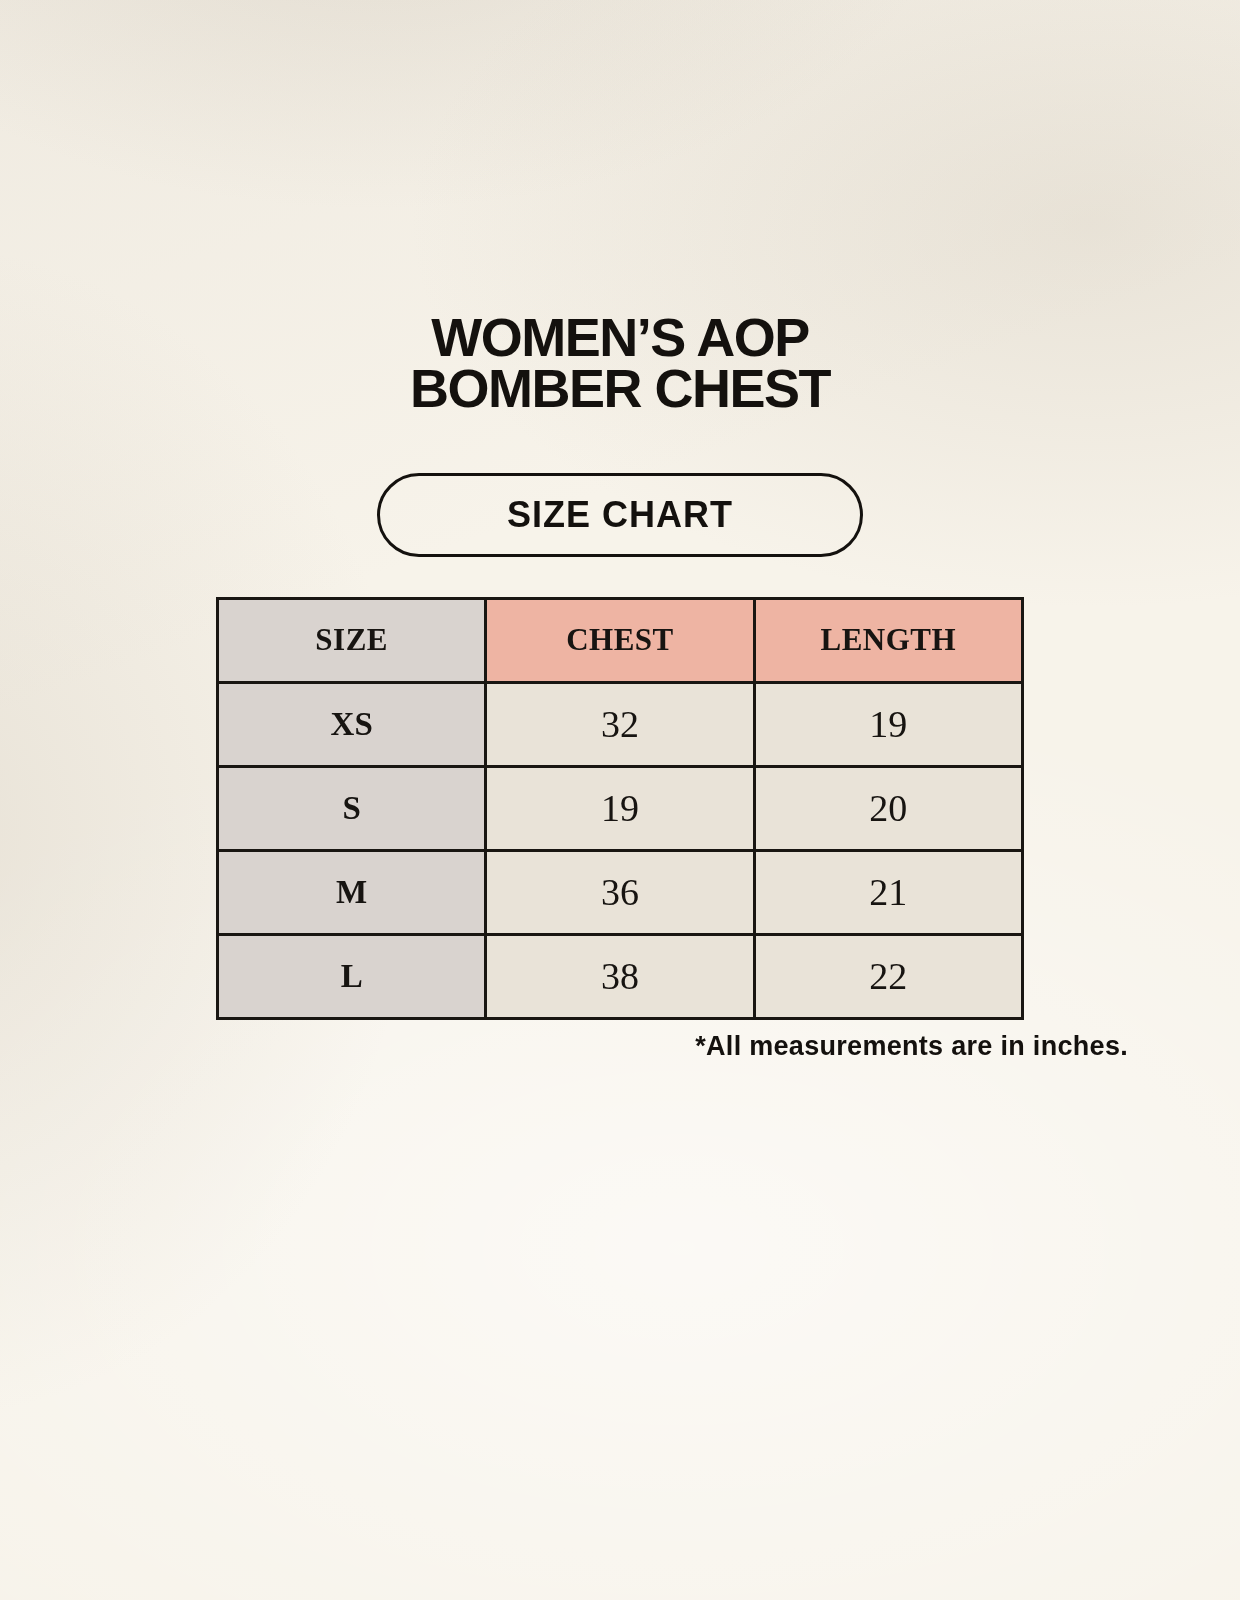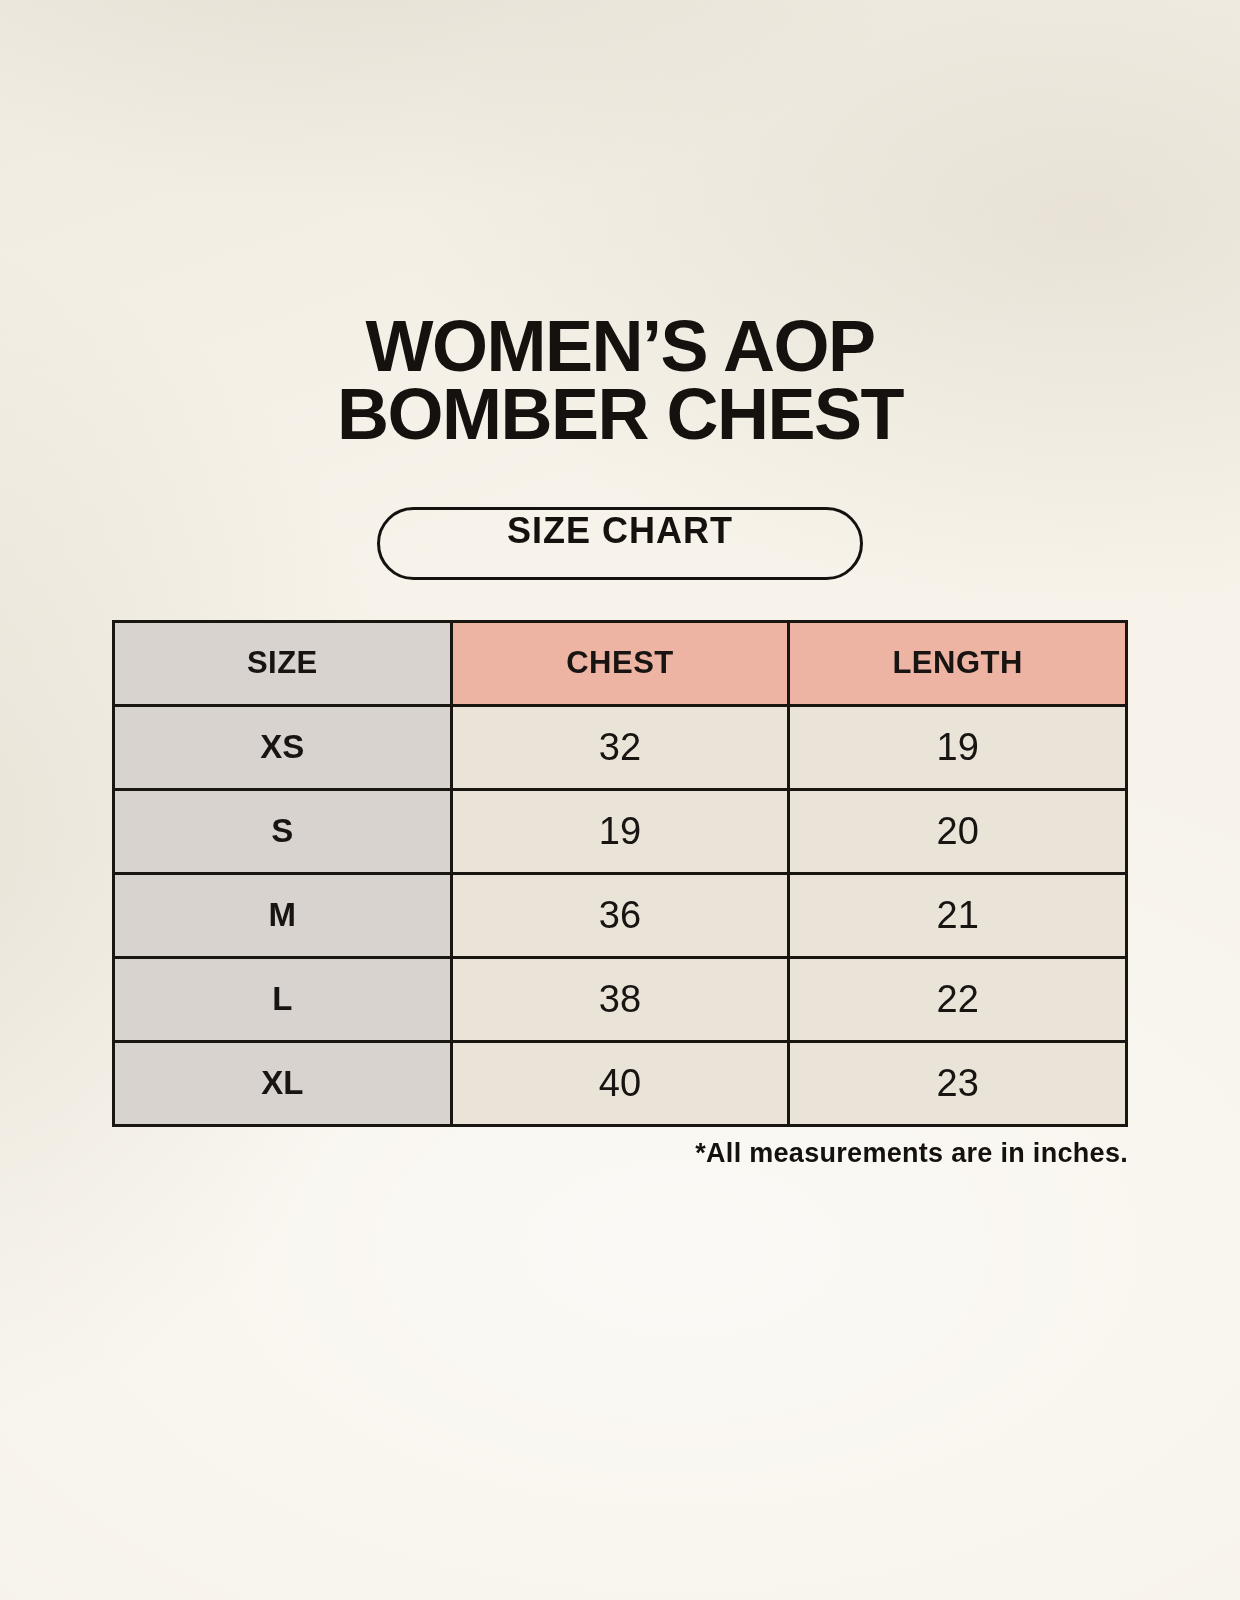--- a/index.html
+++ b/index.html
@@ -21,47 +21,49 @@
       radial-gradient(820px 980px at -6% 52%, rgba(199,189,172,0.30), transparent 60%),
       radial-gradient(900px 520px at 30% -8%, rgba(190,180,164,0.28), transparent 65%),
       radial-gradient(1400px 800px at 55% 78%, rgba(255,255,255,0.55), transparent 70%),
       linear-gradient(160deg, rgba(205,196,182,0.18) 0%, transparent 35%),
       #f7f3ea;
   }
 
   .title {
     padding-top: 312px;
     text-align: center;
-    font-size: 72px;
+    font-size: 54px;
     font-weight: bold;
     line-height: 0.95;
     letter-spacing: -1.5px;
     color: #14110e;
   }
 
   .badge {
     width: 486px;
-    height: 73px;
+    height: 84px;
     margin: 58px auto 0;
     border: 3px solid #14110e;
     border-radius: 42px;
     background: transparent;
     display: flex;
+    align-items: center;
     justify-content: center;
     font-size: 36px;
     font-weight: bold;
     letter-spacing: 1px;
     color: #14110e;
   }
 
   table.size-chart {
-    width: 1016px;
+    width: 808px;
     margin: 40px auto 8px;
     border-collapse: collapse;
     table-layout: fixed;
+    font-family: Liberation Serif, serif;
   }
 
   table.size-chart th,
   table.size-chart td {
     border: 3px solid #191612;
     height: 84px;
     text-align: center;
     vertical-align: middle;
   }
 
@@ -132,23 +134,18 @@
       <tr>
         <td class="size-cell">M</td>
         <td class="value-cell">36</td>
         <td class="value-cell">21</td>
       </tr>
       <tr>
         <td class="size-cell">L</td>
         <td class="value-cell">38</td>
         <td class="value-cell">22</td>
       </tr>
-      <tr>
-        <td class="size-cell">XL</td>
-        <td class="value-cell">40</td>
-        <td class="value-cell">23</td>
-      </tr>
     </tbody>
   </table>
 
   <div class="footnote">*All measurements are in inches.</div>
 
 </div>
 
 </body></html>

